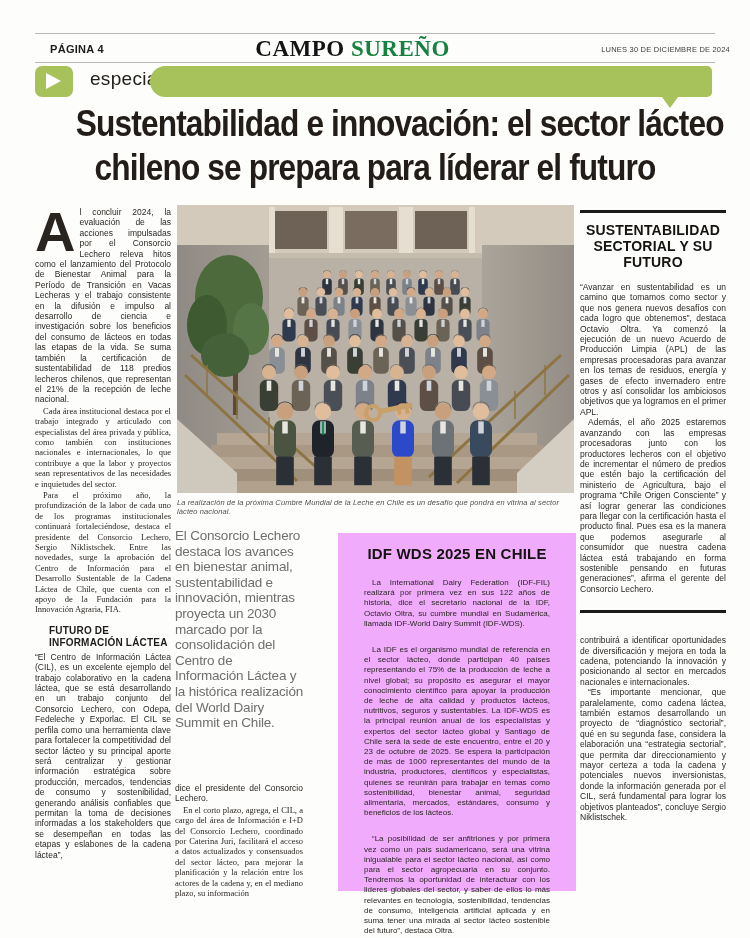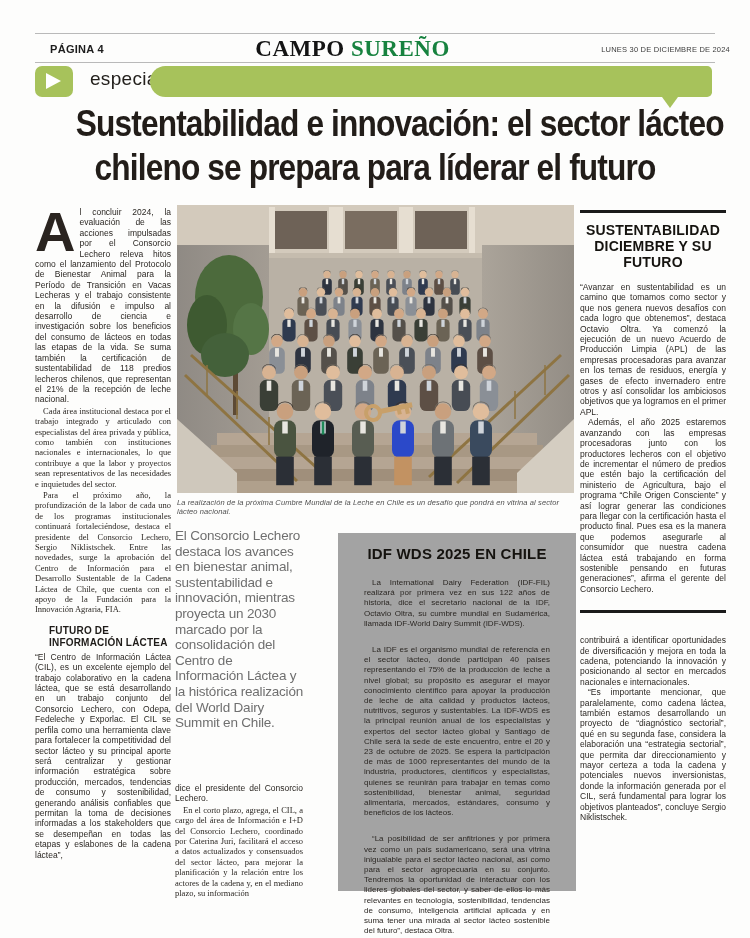--- a/index.html
+++ b/index.html
@@ -51,21 +51,21 @@
   .photo { position:absolute; left:177px; top:205px; width:397px; height:288px; background:#b0a79c; }
   .photo svg { display:block; }
   .caption { position:absolute; left:177px; top:498px; width:397px; font-size:7.5px;
     font-style:italic; color:#4f4f4f; letter-spacing:.1px; }
   
   .pullquote { position:absolute; left:175px; top:528px; width:128px;
     font-size:13.5px; line-height:15.6px; color:#6f6f6f; text-align:left; letter-spacing:-.2px; }
   .col2 { left:175px; top:783px; width:128px; }
   
   .idf-box { position:absolute; left:338px; top:533px; width:238px; height:358px;
-    background:#a3a3a3; padding:12px 10px 10px 10px; }
+    background:#f0abfc; padding:12px 10px 10px 10px; }
   .idf-title { text-align:center; font-weight:bold; font-size:15px; letter-spacing:.2px;
     color:#15130f; margin-bottom:10px; }
   .idf-body { font-size:8px; line-height:10.2px; text-align:justify; color:#2b2723; }
   .idf-body p { text-indent:8px; margin:16px; }
   
   .rightcol { position:absolute; left:580px; top:210px; width:146px; }
   .rightcol .toprule { height:3px; background:#1a1a1a; margin-bottom:9px; }
   .right-title { text-align:center; font-weight:bold; font-size:14px; line-height:16px;
     letter-spacing:.2px; color:#15130f; margin-bottom:12px; }
   .right-body { font-size:8.5px; line-height:10.4px; text-align:justify; }
@@ -508,21 +508,21 @@
     <div class="idf-body">
       <p>La International Dairy Federation (IDF-FIL) realizará por primera vez en sus 122 años de historia, dice el secretario nacional de la IDF, Octavio Oltra, su cumbre mundial en Sudamérica, llamada IDF-World Dairy Summit (IDF-WDS).</p>
       <p>La IDF es el organismo mundial de referencia en el sector lácteo, donde participan 40 países representando el 75% de la producción de leche a nivel global; su propósito es asegurar el mayor conocimiento científico para apoyar la producción de leche de alta calidad y productos lácteos, nutritivos, seguros y sustentables. La IDF-WDS es la principal reunión anual de los especialistas y expertos del sector lácteo global y Santiago de Chile será la sede de este encuentro, entre el 20 y 23 de octubre de 2025. Se espera la participación de más de 1000 representantes del mundo de la industria, productores, científicos y especialistas, quienes se reunirán para trabajar en temas como sostenibilidad, bienestar animal, seguridad alimentaria, mercados, estándares, consumo y beneficios de los lácteos.</p>
       <p>“La posibilidad de ser anfitriones y por primera vez como un país sudamericano, será una vitrina inigualable para el sector lácteo nacional, así como para el sector agropecuaria en su conjunto. Tendremos la oportunidad de interactuar con los lideres globales del sector, y saber de ellos lo más relevantes en tecnología, sostenibilidad, tendencias de consumo, inteligencia artificial aplicada y en suma tener una mirada al sector lácteo sostenible del futuro”, destaca Oltra.</p>
       <p>La Cumbre incluirá tours técnicos a predios lecheros del Centro y Sur de Chile, donde los participantes conocerán los sistemas de producción en directo.</p>
     </div>
   </div>
 
   <div class="rightcol">
     <div class="toprule"></div>
-    <div class="right-title">SUSTENTABILIDAD DICIEMBRE Y SU FUTURO</div>
+    <div class="right-title">SUSTENTABILIDAD SECTORIAL Y SU FUTURO</div>
     <div class="right-body">
       <p>“Avanzar en sustentabilidad es un camino que tomamos como sector y que nos genera nuevos desafíos con cada logro que obtenemos”, destaca Octavio Oltra. Ya comenzó la ejecución de un nuevo Acuerdo de Producción Limpia (APL) de las empresas procesadoras para avanzar en los temas de residuos, energía y gases de efecto invernadero entre otros y así consolidar los ambiciosos objetivos que ya logramos en el primer APL.</p>
       <p class="ind">Además, el año 2025 estaremos avanzando con las empresas procesadoras junto con los productores lecheros con el objetivo de incrementar el número de predios que estén bajo la certificación del ministerio de Agricultura, bajo el programa “Chile Origen Consciente” y así lograr generar las condiciones para llegar con la certificación hasta el producto final. Pues esa es la manera que podemos asegurarle al consumidor que nuestra cadena láctea está trabajando en forma sostenible pensando en futuras generaciones”, afirma el gerente del Consorcio Lechero.</p>
       <div class="midrule"></div>
       <p>contribuirá a identificar oportunidades de diversificación y mejora en toda la cadena, potenciando la innovación y posicionando al sector en mercados nacionales e internacionales.</p>
       <p class="ind">“Es importante mencionar, que paralelamente, como cadena láctea, también estamos desarrollando un proyecto de “diagnóstico sectorial”, qué en su segunda fase, considera la elaboración una “estrategia sectorial”, que permita dar direccionamiento y mayor certeza a toda la cadena y potenciales nuevos inversionistas, donde la información generada por el CIL, será fundamental para lograr los objetivos planteados”, concluye Sergio Niklistschek.</p>
     </div>
   </div>
 
 </div>

